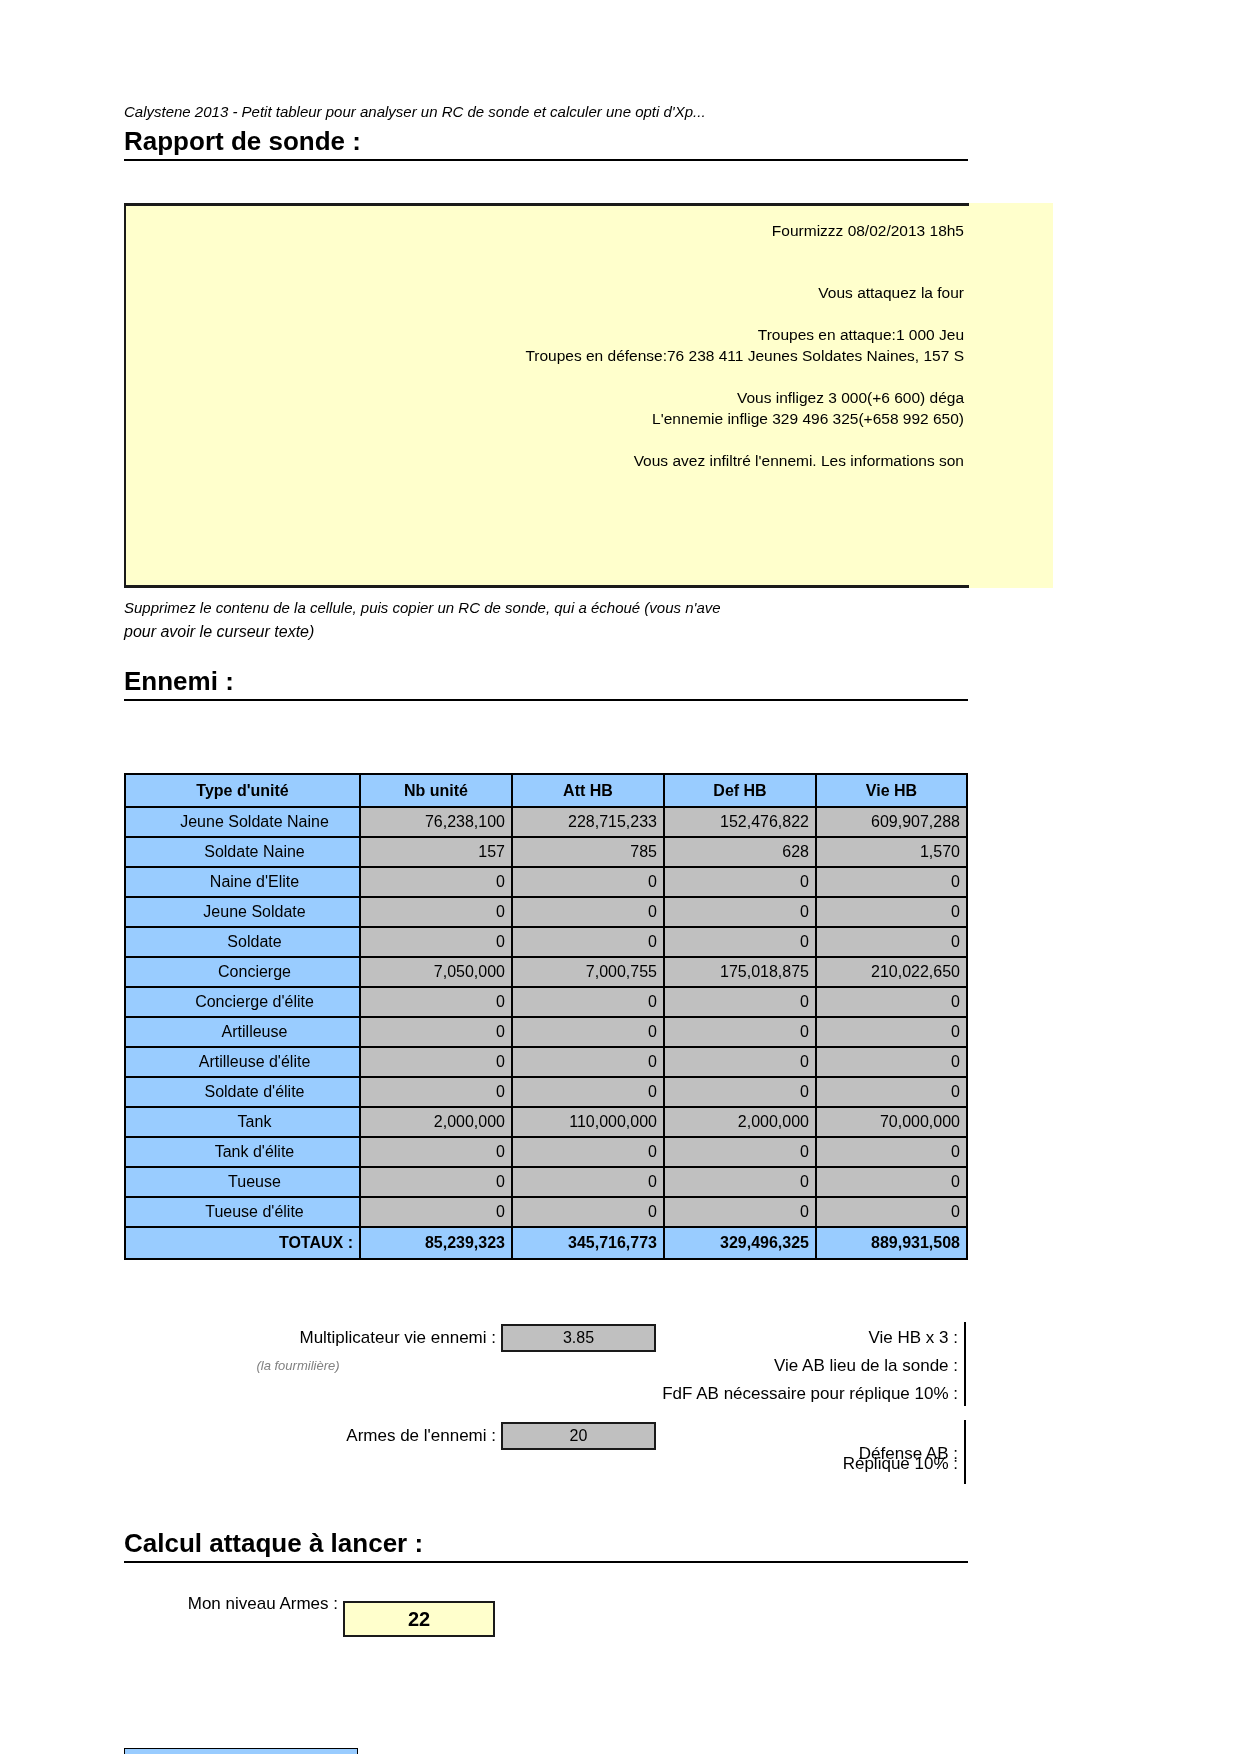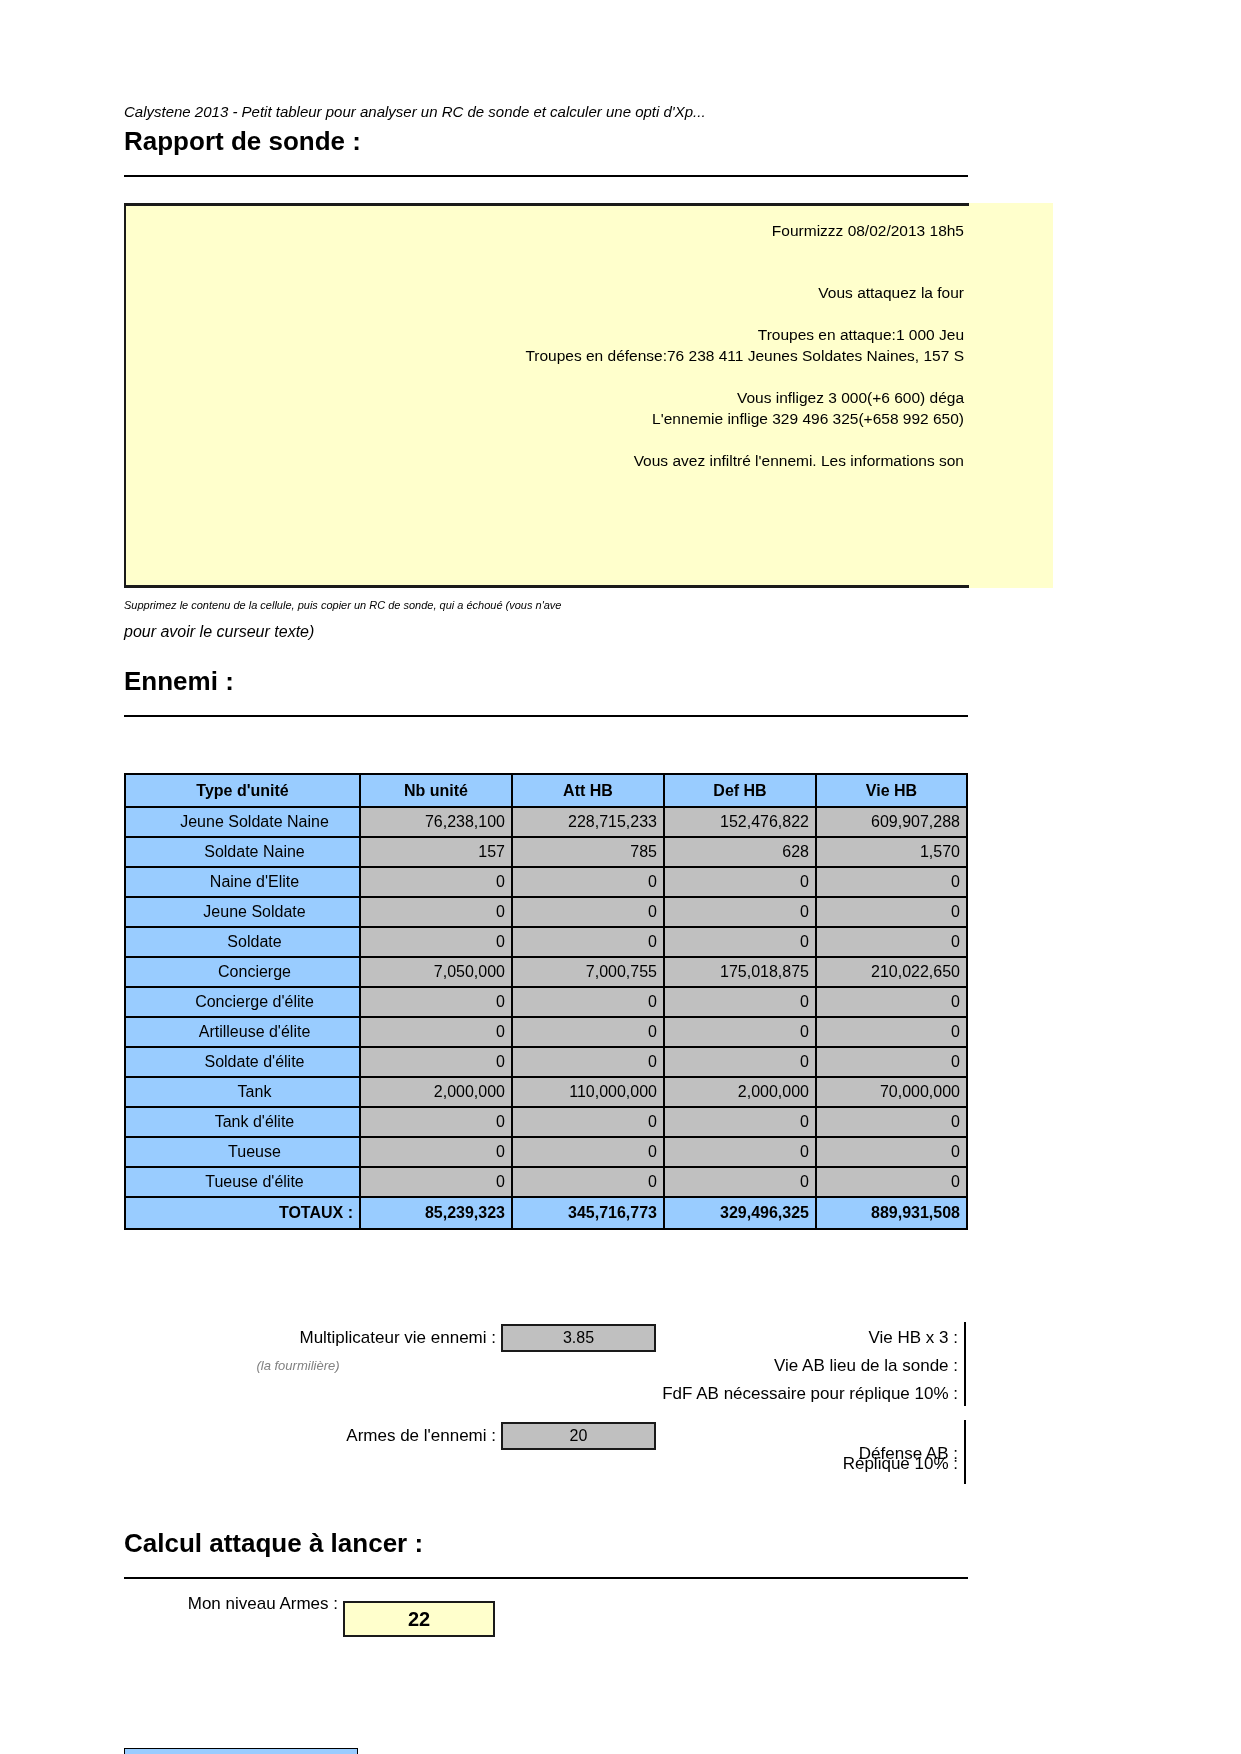--- a/index.html
+++ b/index.html
@@ -5,21 +5,21 @@
   html,body{margin:0;padding:0;background:#ffffff;}
   *{box-sizing:border-box;}
   .page{
     position:relative;width:1241px;height:1754px;background:#ffffff;
     font-family:"Liberation Sans","DejaVu Sans",sans-serif;color:#000;overflow:hidden;
   }
   .abs{position:absolute;}
   .italic{font-style:italic;}
   .heading{
     font-size:26px;font-weight:bold;border-bottom:2px solid #000;
-    padding-bottom:18px;white-space:nowrap;
+    padding-bottom:2px;white-space:nowrap;
   }
   .clip{overflow:hidden;white-space:nowrap;}
   
   .report-fill{background:#FFFFCC;}
   .blackbar{background:#1a1a1a;}
   .report-line{position:absolute;right:2px;white-space:nowrap;font-size:15.5px;}
   
   table.enemy{border-collapse:collapse;table-layout:fixed;}
   table.enemy th,table.enemy td{
     border:2px solid #000;padding:0 6px;font-size:16px;
@@ -62,21 +62,21 @@
   <div class="abs clip" style="left:126px;top:203px;width:840px;height:382px;">
     <div class="report-line" style="top:19px;">Fourmizzz 08/02/2013 18h5</div>
     <div class="report-line" style="top:81px;">Vous attaquez la four</div>
     <div class="report-line" style="top:123px;">Troupes en attaque:1 000 Jeu</div>
     <div class="report-line" style="top:144px;">Troupes en défense:76 238 411 Jeunes Soldates Naines, 157 S</div>
     <div class="report-line" style="top:186px;">Vous infligez 3 000(+6 600) déga</div>
     <div class="report-line" style="top:207px;">L'ennemie inflige 329 496 325(+658 992 650)</div>
     <div class="report-line" style="top:249px;">Vous avez infiltré l'ennemi. Les informations son</div>
   </div>
 
-  <div class="abs italic clip" style="left:124px;top:599px;width:844px;font-size:11px;">Supprimez le contenu de la cellule, puis copier un RC de sonde, qui a échoué (vous n'ave</div>
+  <div class="abs italic clip" style="left:124px;top:599px;width:844px;font-size:15px;">Supprimez le contenu de la cellule, puis copier un RC de sonde, qui a échoué (vous n'ave</div>
   <div class="abs italic" style="left:124px;top:623px;font-size:16px;">pour avoir le curseur texte)</div>
 
   <div class="abs heading" style="left:124px;top:666px;width:844px;">Ennemi :</div>
 
   <table class="enemy abs" style="left:124px;top:745px;width:842px;margin-top:28px;">
     <colgroup>
       <col style="width:235px">
         <col style="width:152px">
         <col style="width:152px">
       <col style="width:152px">
@@ -135,20 +135,27 @@
           <td class="c-num">210,022,650</td>
         </tr>
         <tr>
           <td class="c-label">Concierge d'élite</td>
           <td class="c-num">0</td>
           <td class="c-num">0</td>
           <td class="c-num">0</td>
           <td class="c-num">0</td>
         </tr>
         <tr>
+          <td class="c-label">Artilleuse</td>
+          <td class="c-num">0</td>
+          <td class="c-num">0</td>
+          <td class="c-num">0</td>
+          <td class="c-num">0</td>
+        </tr>
+        <tr>
           <td class="c-label">Artilleuse d'élite</td>
           <td class="c-num">0</td>
           <td class="c-num">0</td>
           <td class="c-num">0</td>
           <td class="c-num">0</td>
         </tr>
         <tr>
           <td class="c-label">Soldate d'élite</td>
           <td class="c-num">0</td>
           <td class="c-num">0</td>

